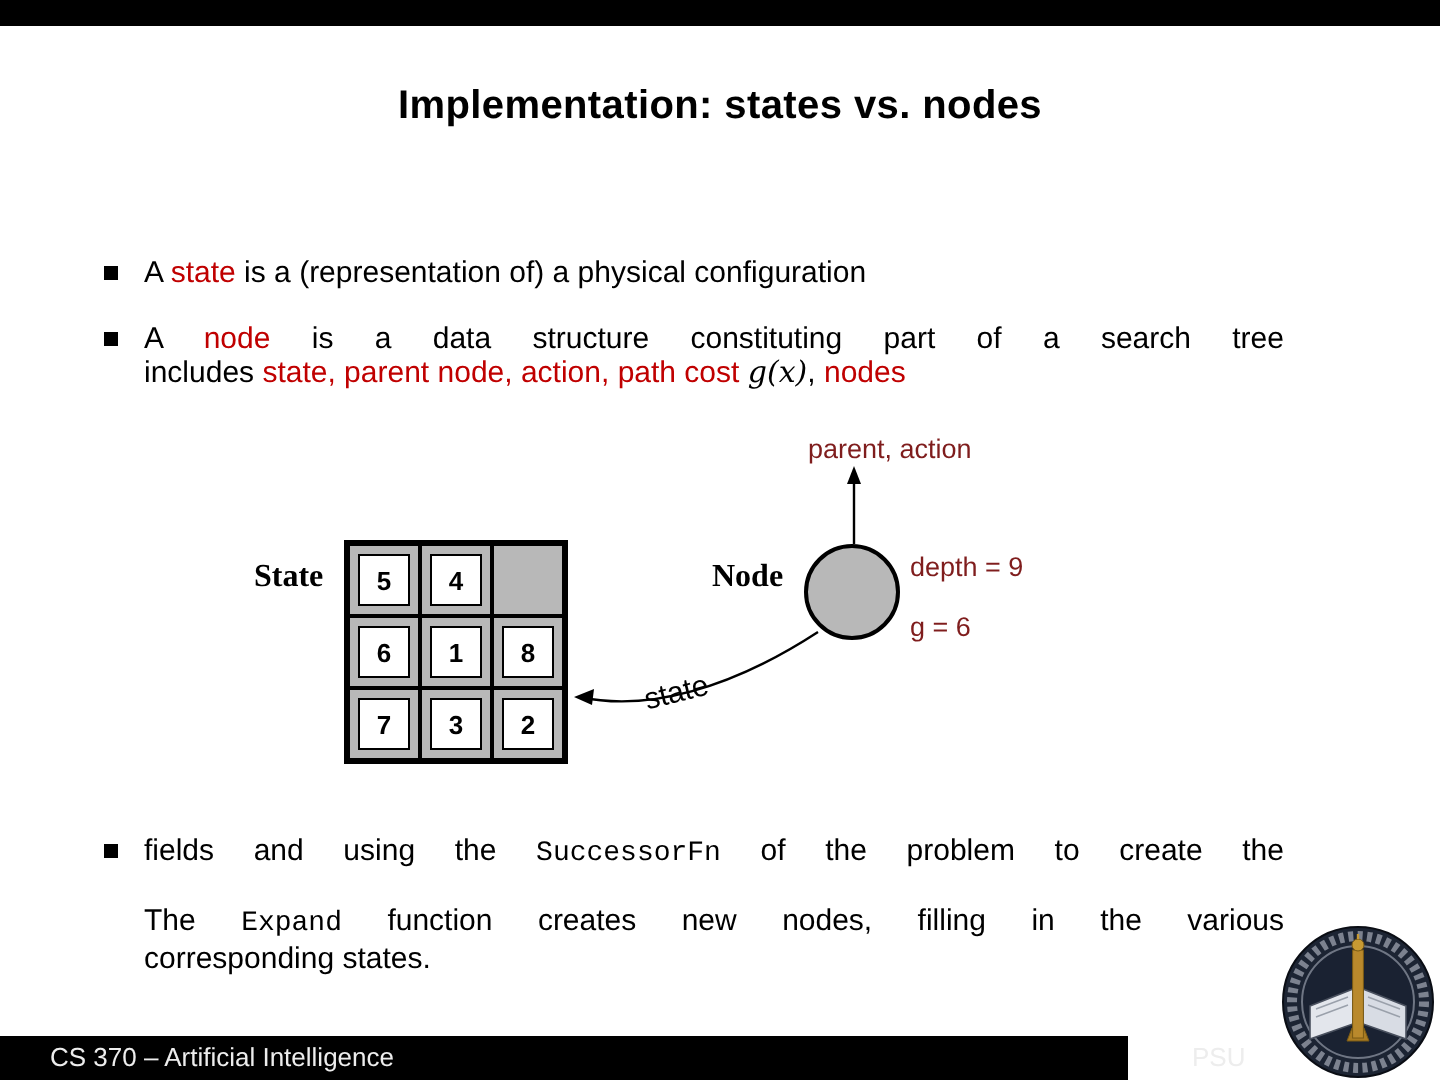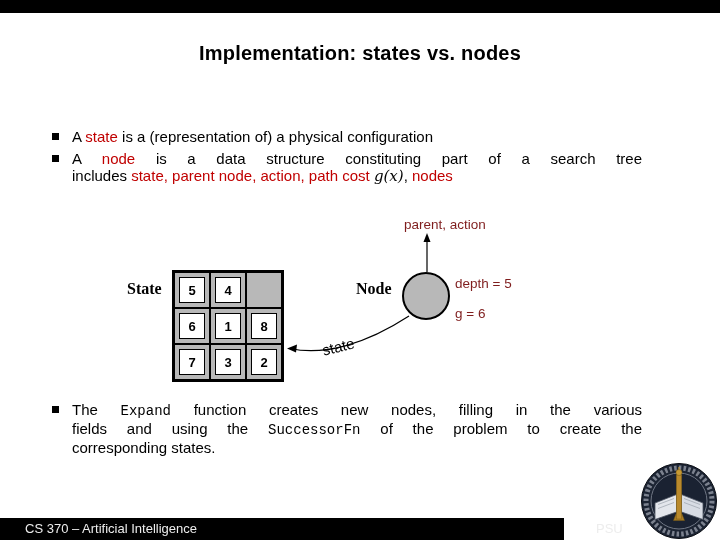--- a/index.html
+++ b/index.html
@@ -16,21 +16,21 @@
   }
 
   .bullets { position:absolute; left:50px; width:592px; }
   .bullets.upper { top:128px; }
   .bullets.lower { top:401px; }
   .bullet { position:relative; padding-left:22px; margin-bottom:5px; }
   .marker {
     position:absolute; left:2px; top:5px; width:7px; height:7px; background:#000000; display:block;
   }
   .btext { font-size:15px; line-height:17px; color:#000000; }
-  .jline { text-align:justify; text-align-last:justify; }
+  .jline { text-align:justify; text-align-last:justify;margin-top:16px; }
   .red { color:#c00000; }
   .mono { font-family:"Liberation Mono", monospace; font-size:14px; }
   .gx { font-family:"DejaVu Serif", serif; font-style:italic;margin-top:16px; }
 
   
   .dlabel { position:absolute; font-family:"Liberation Serif", serif; font-weight:bold; font-size:16px; color:#000000; }
   .dtext  { position:absolute; font-size:13.5px; color:#7f1d1d; }
 
   .grid {
     position:absolute; left:172px; top:270px; width:108px; height:108px;
@@ -117,42 +117,42 @@
       </div>
     <div class="cell">
         <span class="tile">2</span>
       </div>
   </div>
 
   <div class="dlabel" style="left:356px; top:280px;">Node</div>
 
   <div class="node-circle"></div>
 
-  <div class="dtext" style="left:455px; top:276px;">depth = 5</div>
+  <div class="dtext" style="left:455px; top:276px;">depth = 9</div>
   <div class="dtext" style="left:455px; top:306px;">g = 6</div>
 
   <div class="state-curve-label">state</div>
 
   <svg class="overlay" width="720" height="540" viewBox="0 0 720 540">
     <g>
       <line x1="427" y1="272" x2="427" y2="240" stroke="#000000" stroke-width="1.2"></line>
       <polygon points="427,233 423.5,242 430.5,242" fill="#000000"></polygon>
     </g>
     <g>
       <path d="M 290 348.5 C 324 356, 366 344, 409 316" fill="none" stroke="#000000" stroke-width="1.2"></path>
       <polygon points="287,348.5 297,344.5 296,352.5" fill="#000000"></polygon>
     </g>
   </svg>
 
   <div class="bullets lower">
     <div class="bullet">
       <span class="marker"></span>
       <div class="btext">
+        <div class="jline"><span>fields and using the </span><span class="mono">SuccessorFn</span><span> of the problem to create the</span></div>
         <div class="jline"><span>The </span><span class="mono">Expand</span><span> function creates new nodes, filling in the various</span></div>
-        <div class="jline"><span>fields and using the </span><span class="mono">SuccessorFn</span><span> of the problem to create the</span></div>
         <div><span>corresponding states.</span></div>
       </div>
     </div>
   </div>
 
   <div class="footer-bar">
     <span class="f-course">CS 370 – Artificial Intelligence</span>
     <span class="f-psu">PSU</span>
   </div>
 

